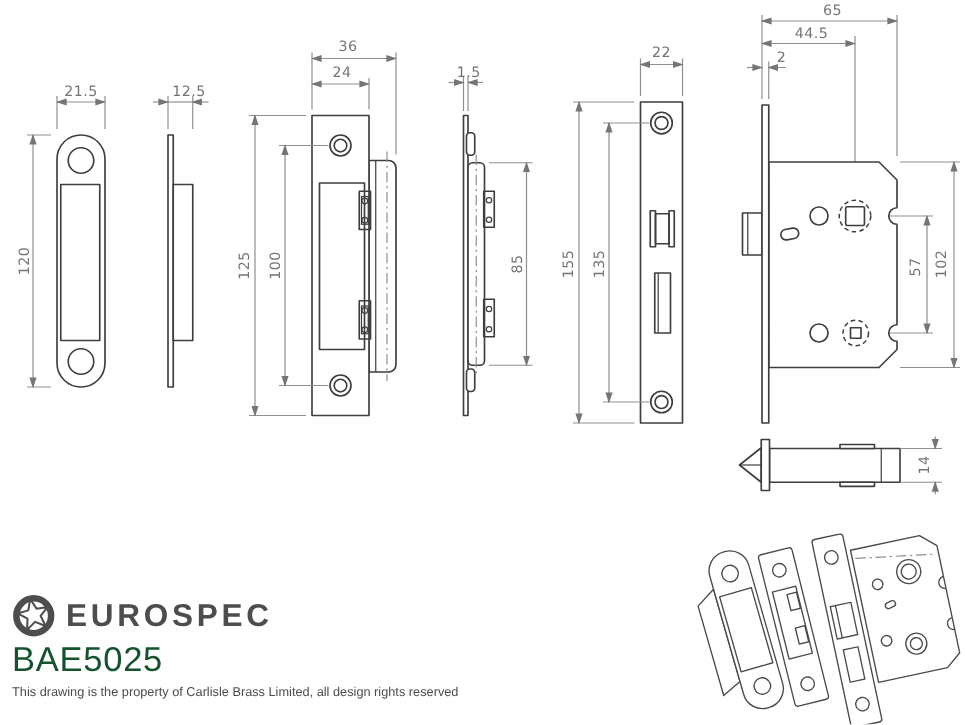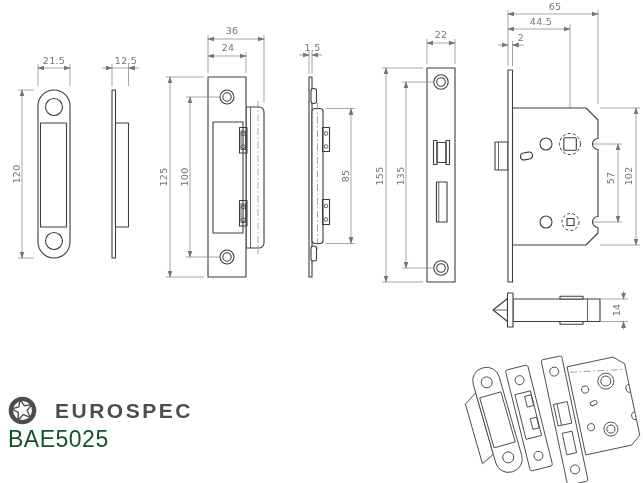--- a/index.html
+++ b/index.html
@@ -10,21 +10,21 @@
   .pnf{fill:none;stroke:#3e3e3e;stroke-width:1.1;stroke-linejoin:round;}
   .thin{fill:none;stroke:#3e3e3e;stroke-width:0.8;}
   .dim{fill:none;stroke:#8f8f8f;stroke-width:0.8;}
   .cl{fill:none;stroke:#8f8f8f;stroke-width:0.8;stroke-dasharray:7 2.5 1.5 2.5;}
   .dash{fill:none;stroke:#3e3e3e;stroke-width:1;stroke-dasharray:3 2.2;}
   .dimtxt{fill:#757575;font-size:9.5px;letter-spacing:0.3px;}
   .vtxt{dominant-baseline:central;}
   .iso{fill:#ffffff;stroke:#4a4a4a;stroke-width:0.9;stroke-linejoin:round;}
   .isonf{fill:none;stroke:#4a4a4a;stroke-width:0.9;stroke-linejoin:round;}
   .footer{position:absolute;left:8px;top:396px;}
-  .logo-row{display:flex;align-items:center;gap:18px;}
+  .logo-row{display:flex;align-items:center;gap:7px;}
   .brand{font-size:21px;font-weight:bold;letter-spacing:2.5px;color:#4c4d4f;}
   .code{font-size:23px;color:#14532d;margin-top:1px;letter-spacing:0.5px;}
   .copy{font-size:8.5px;color:#4c4c4c;margin-top:3px;}
 </style>
 </head>
 <body>
 
 <div class="stage">
 
 <svg width="643" height="483" viewBox="0 0 643 483">
@@ -253,15 +253,16 @@
     <div class="logo-row">
       <svg width="29" height="29" viewBox="0 0 30 30">
         <circle cx="15" cy="15" r="12" fill="none" stroke="#4c4d4f" stroke-width="4.5"></circle>
         <g transform="rotate(-12 15 15)">
           <polygon points="15,3.2 17.9,10.6 25.6,11.1 19.6,16 21.5,23.6 15,19.3 8.5,23.6 10.4,16 4.4,11.1 12.1,10.6" fill="#ffffff" stroke="#4c4d4f" stroke-width="1.4" stroke-linejoin="round"></polygon>
         </g>
       </svg>
       <span class="brand">EUROSPEC</span>
     </div>
     <div class="code">BAE5025</div>
+    <div class="copy">This drawing is the property of Carlisle Brass Limited, all design rights reserved</div>
   </div>
 
 </div>
 
 </body></html>

